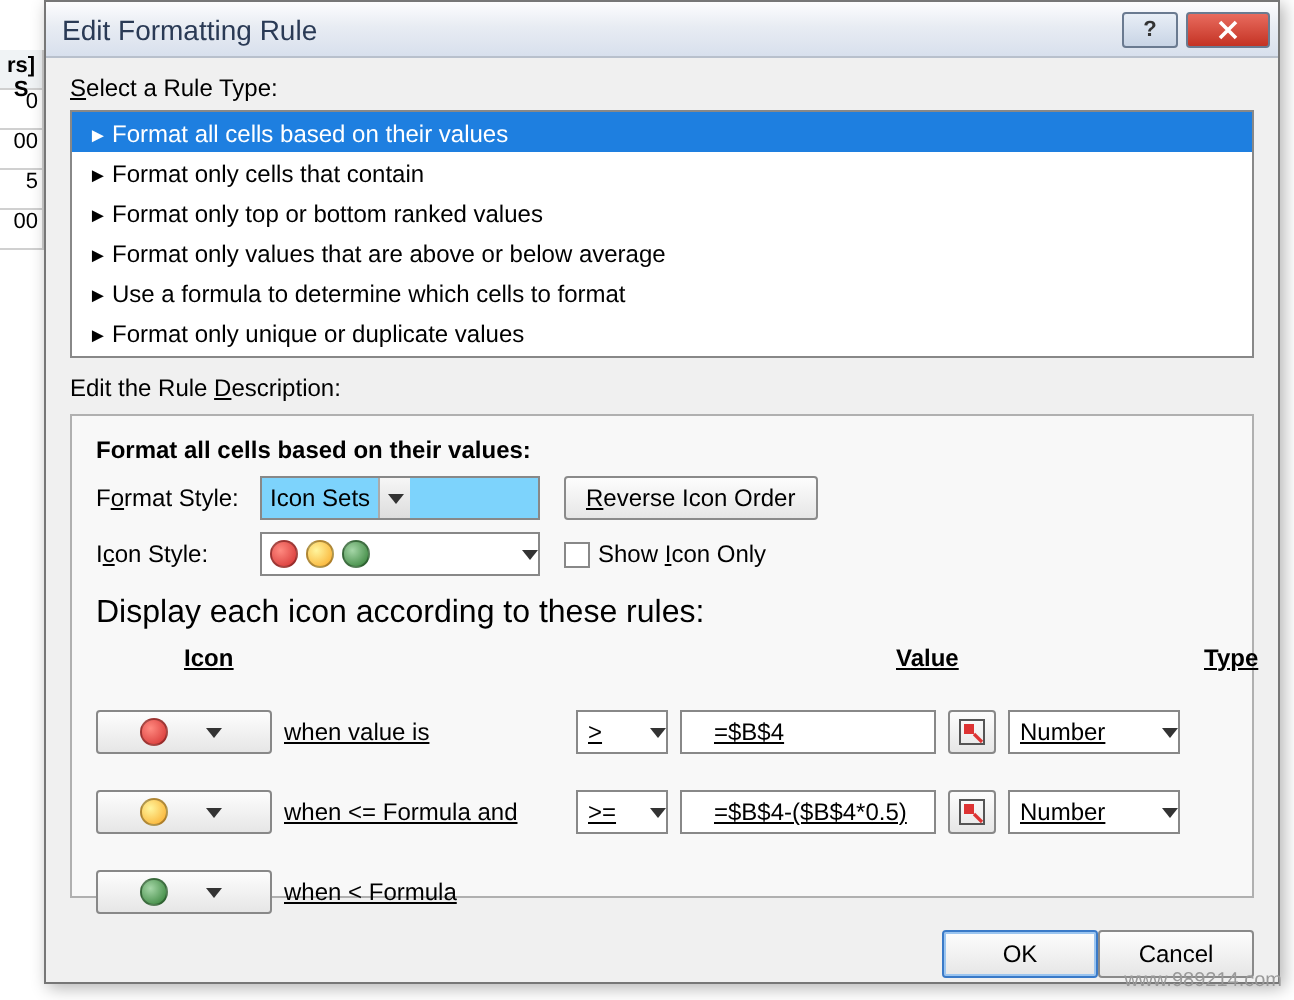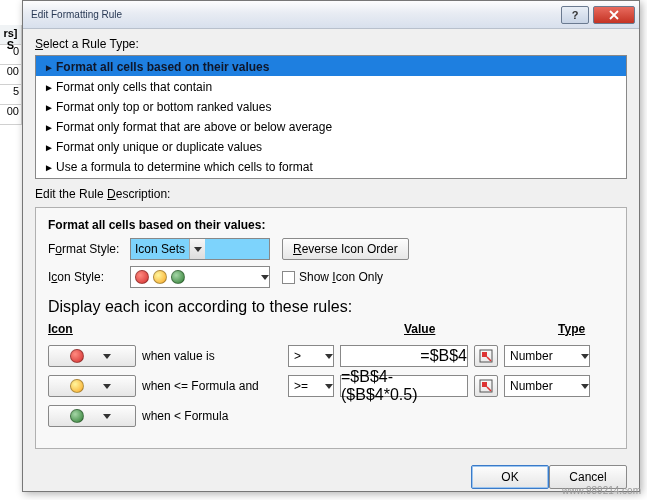--- a/index.html
+++ b/index.html
@@ -33,41 +33,41 @@
   box-shadow: 2px 2px 8px rgba(0,0,0,0.3);
 }
 .titlebar {
   height: 28px;
   background: linear-gradient(#fdfdfe, #e8ecf3 45%, #d8e0ed);
   border-bottom: 1px solid #b8c0cc;
   display: flex;
   align-items: center;
   padding-left: 8px;
 }
-.titlebar-text { color: #2a3a55; font-size: 10px; flex: 1; }
+.titlebar-text { color: #2a3a55; font-size: 14px; flex: 1; }
 .winbtns { display: flex; gap: 4px; margin-right: 4px; }
 .winbtn { width: 28px; height: 18px; border: 1px solid #6a7a90; border-radius: 2px; background: linear-gradient(#e8eef6,#c8d4e5); display:flex; align-items:center; justify-content:center; font-size:11px; color:#333; }
 .winbtn.close { background: linear-gradient(#e86b5e,#c43324); color:#fff; width:42px; }
 .winbtn.close svg { width:10px; height:10px; }
 .winbtn.help { font-weight:bold; }
 .content { padding: 8px 12px 8px 12px; }
 .section-label { font-size: 12px; margin-bottom: 4px; }
 .section-label u { text-decoration: underline; }
 .rule-list {
   border: 1px solid #888;
   background: #fff;
   height: 124px;
 }
 .rule-item {
   padding: 2px 6px;
   height: 20px;
   line-height: 18px;
   font-size: 12px;
 }
-.rule-item.selected { background: #1e7fe0; color: #0f172a; font-weight: bold; }
+.rule-item.selected { background: #1e7fe0; color: #ffffff; }
 .arrow-prefix { display:inline-block; width:14px; text-align:center; font-size:10px; }
 .desc-box {
   border: 1px solid #b0b0b0;
   background: #f8f8f8;
   padding: 10px 12px 12px 12px;
   margin-top: 6px;
   position: relative;
   height: 242px;
 }
 .desc-heading { font-weight: bold; margin-bottom: 6px; font-size: 12px; }
@@ -109,33 +109,33 @@
   background: #fff;
   display:flex;
   align-items:center;
   padding-left:4px;
 }
 .traffic-dot { width:14px;height:14px;border-radius:50%; display:inline-block; margin-right:4px; border:1px solid rgba(0,0,0,0.3); background:#ccc;}
 .tred { background: radial-gradient(circle at 35% 35%, #ff8a80, #d32f2f); }
 .tyellow { background: radial-gradient(circle at 35% 35%, #fff59d, #f9a825); }
 .tgreen { background: radial-gradient(circle at 35% 35%, #a5d6a7, #2e7d32); }
 .rules-table { margin-top: 6px; }
-.rt-head { display:flex; font-size:12px; font-weight:bold; }
+.rt-head { display:flex; font-size:12px; font-weight:bold;margin-left:44px; }
 .rt-h-icon { width:140px; text-decoration: underline; }
 .rt-h-value { width:200px; text-decoration: underline; position:absolute; left:356px;}
 .rt-h-type { width:100px; text-decoration: underline; position:absolute; left:510px;}
-.rt-row { display:flex; align-items:center; margin-top:6px; gap:6px; height:24px; }
+.rt-row { display:flex; align-items:center; margin-top:16px; gap:6px; height:24px;text-decoration:underline; }
 .icon-btn {
   width: 88px; height:22px; border:1px solid #888; background:linear-gradient(#fdfdfd,#e6e6e6); border-radius:2px;
   display:flex; align-items:center; justify-content:center; gap:12px;
 }
 .mini-dd { width:14px; display:flex;justify-content:center;align-items:center;}
 .cond-text { width:140px; font-size:12px; }
 .op-combo { width:46px; height:22px; border:1px solid #888; background:#fff; display:flex; align-items:center; padding-left:5px; font-size:12px;}
-.val-input { width:128px; height:22px; border:1px solid #888; background:#fff; padding-left:0; font-size:16px; display:flex; align-items:center;justify-content:flex-end;}
+.val-input { width:128px; height:22px; border:1px solid #888; background:#fff; padding-left:16px; font-size:12px; display:flex; align-items:center;}
 .range-btn { width:24px; height:22px; border:1px solid #888; background:linear-gradient(#fdfdfd,#e6e6e6); display:flex;align-items:center;justify-content:center; border-radius:2px;}
 .range-btn svg { width:14px; height:14px; }
 .type-combo { width:86px; height:22px; border:1px solid #888; background:#fff; display:flex; align-items:center; padding-left:5px; font-size:12px;}
 .footer { display:flex; justify-content:flex-end; padding: 8px 12px; }
 .footer .btn { width: 78px; height: 24px; justify-content:center;}
 .footer .btn.ok { border:1px solid #3a7ac8; box-shadow: 0 0 0 1px #9bc5f0 inset; }
 .chev { width:0;height:0;border-left:4px solid transparent;border-right:4px solid transparent;border-top:5px solid #333;}
 .watermark { position:absolute; bottom:4px; right:6px; font-size:10px; color:#999;}
 </style>
 </head>
@@ -163,23 +163,23 @@
   </div>
 
   <div class="content">
     <div class="section-label">
       <span><u>S</u>elect a Rule Type:</span>
     </div>
     <div class="rule-list">
       <div class="rule-item selected"><span class="arrow-prefix">►</span><span>Format all cells based on their values</span></div>
       <div class="rule-item"><span class="arrow-prefix">►</span><span>Format only cells that contain</span></div>
       <div class="rule-item"><span class="arrow-prefix">►</span><span>Format only top or bottom ranked values</span></div>
-      <div class="rule-item"><span class="arrow-prefix">►</span><span>Format only format that are above or below average</span></div>
+      <div class="rule-item"><span class="arrow-prefix">►</span><span>Format only values that are above or below average</span></div>
+      <div class="rule-item"><span class="arrow-prefix">►</span><span>Use a formula to determine which cells to format</span></div>
       <div class="rule-item"><span class="arrow-prefix">►</span><span>Format only unique or duplicate values</span></div>
-      <div class="rule-item"><span class="arrow-prefix">►</span><span>Use a formula to determine which cells to format</span></div>
     </div>
 
     <div class="section-label" style="margin-top:8px;">
       <span>Edit the Rule <u>D</u>escription:</span>
     </div>
 
     <div class="desc-box">
       <div class="desc-heading">Format all cells based on their values:</div>
 
       <div class="row">

